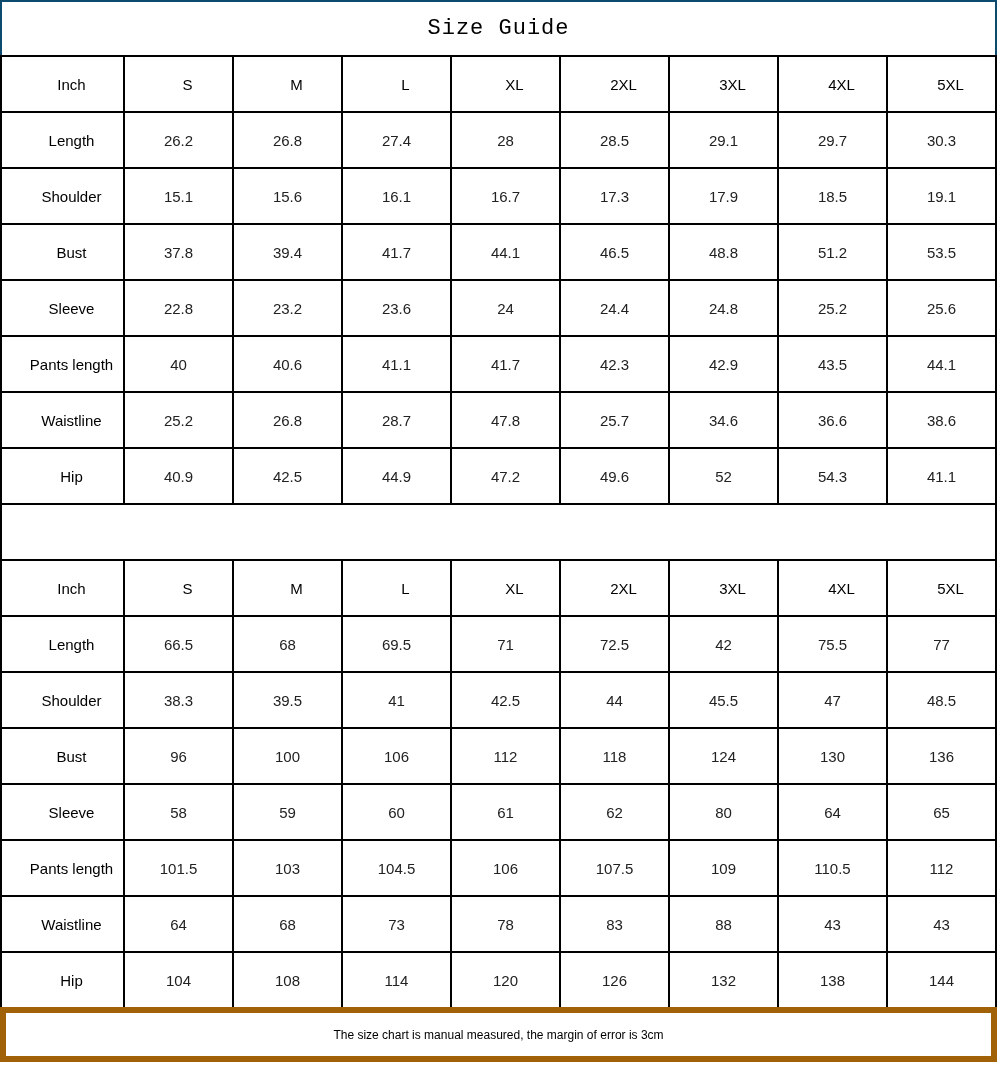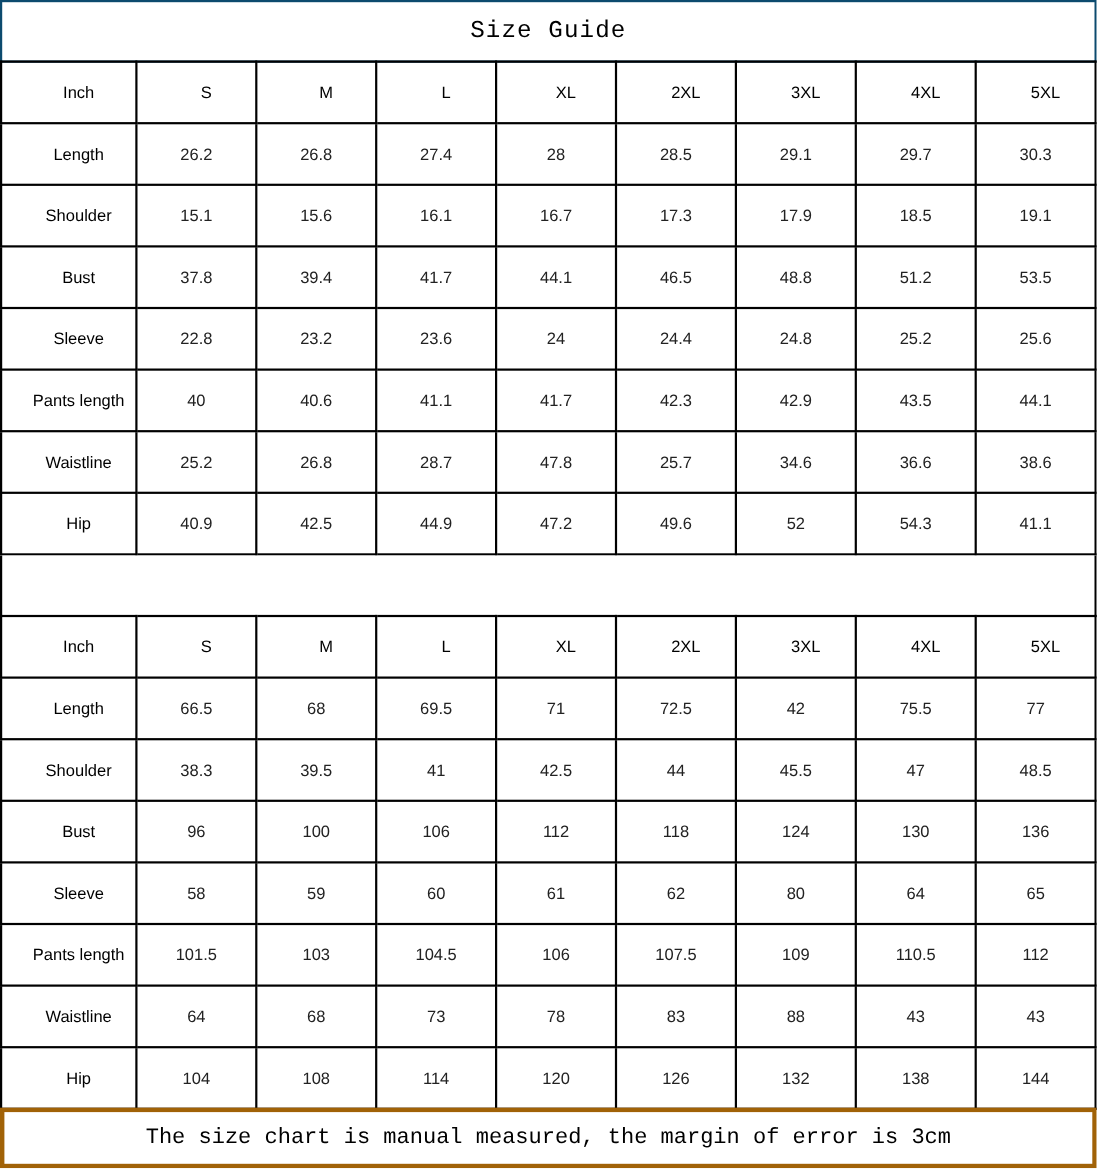--- a/index.html
+++ b/index.html
@@ -57,27 +57,27 @@
   .table-gap {
     box-sizing: border-box;
     height: 56px;
     border-left: 2px solid #000000;
     border-right: 2px solid #000000;
     background: #ffffff;
   }
   .footer-row {
     box-sizing: border-box;
     height: 55px;
-    border: 4px solid #a16207;
+    border: 6px solid #a16207;
     margin-top: -2px;
     display: flex;
     align-items: center;
     justify-content: center;
-    font-family: Liberation Mono, monospace;
-    font-size: 20px;
+    font-family: Liberation Sans, sans-serif;
+    font-size: 12px;
     color: #000000;
   }
 </style>
 </head>
 <body>
 
 <div class="sheet">
 
   <div class="title-row">Size Guide</div>
 

